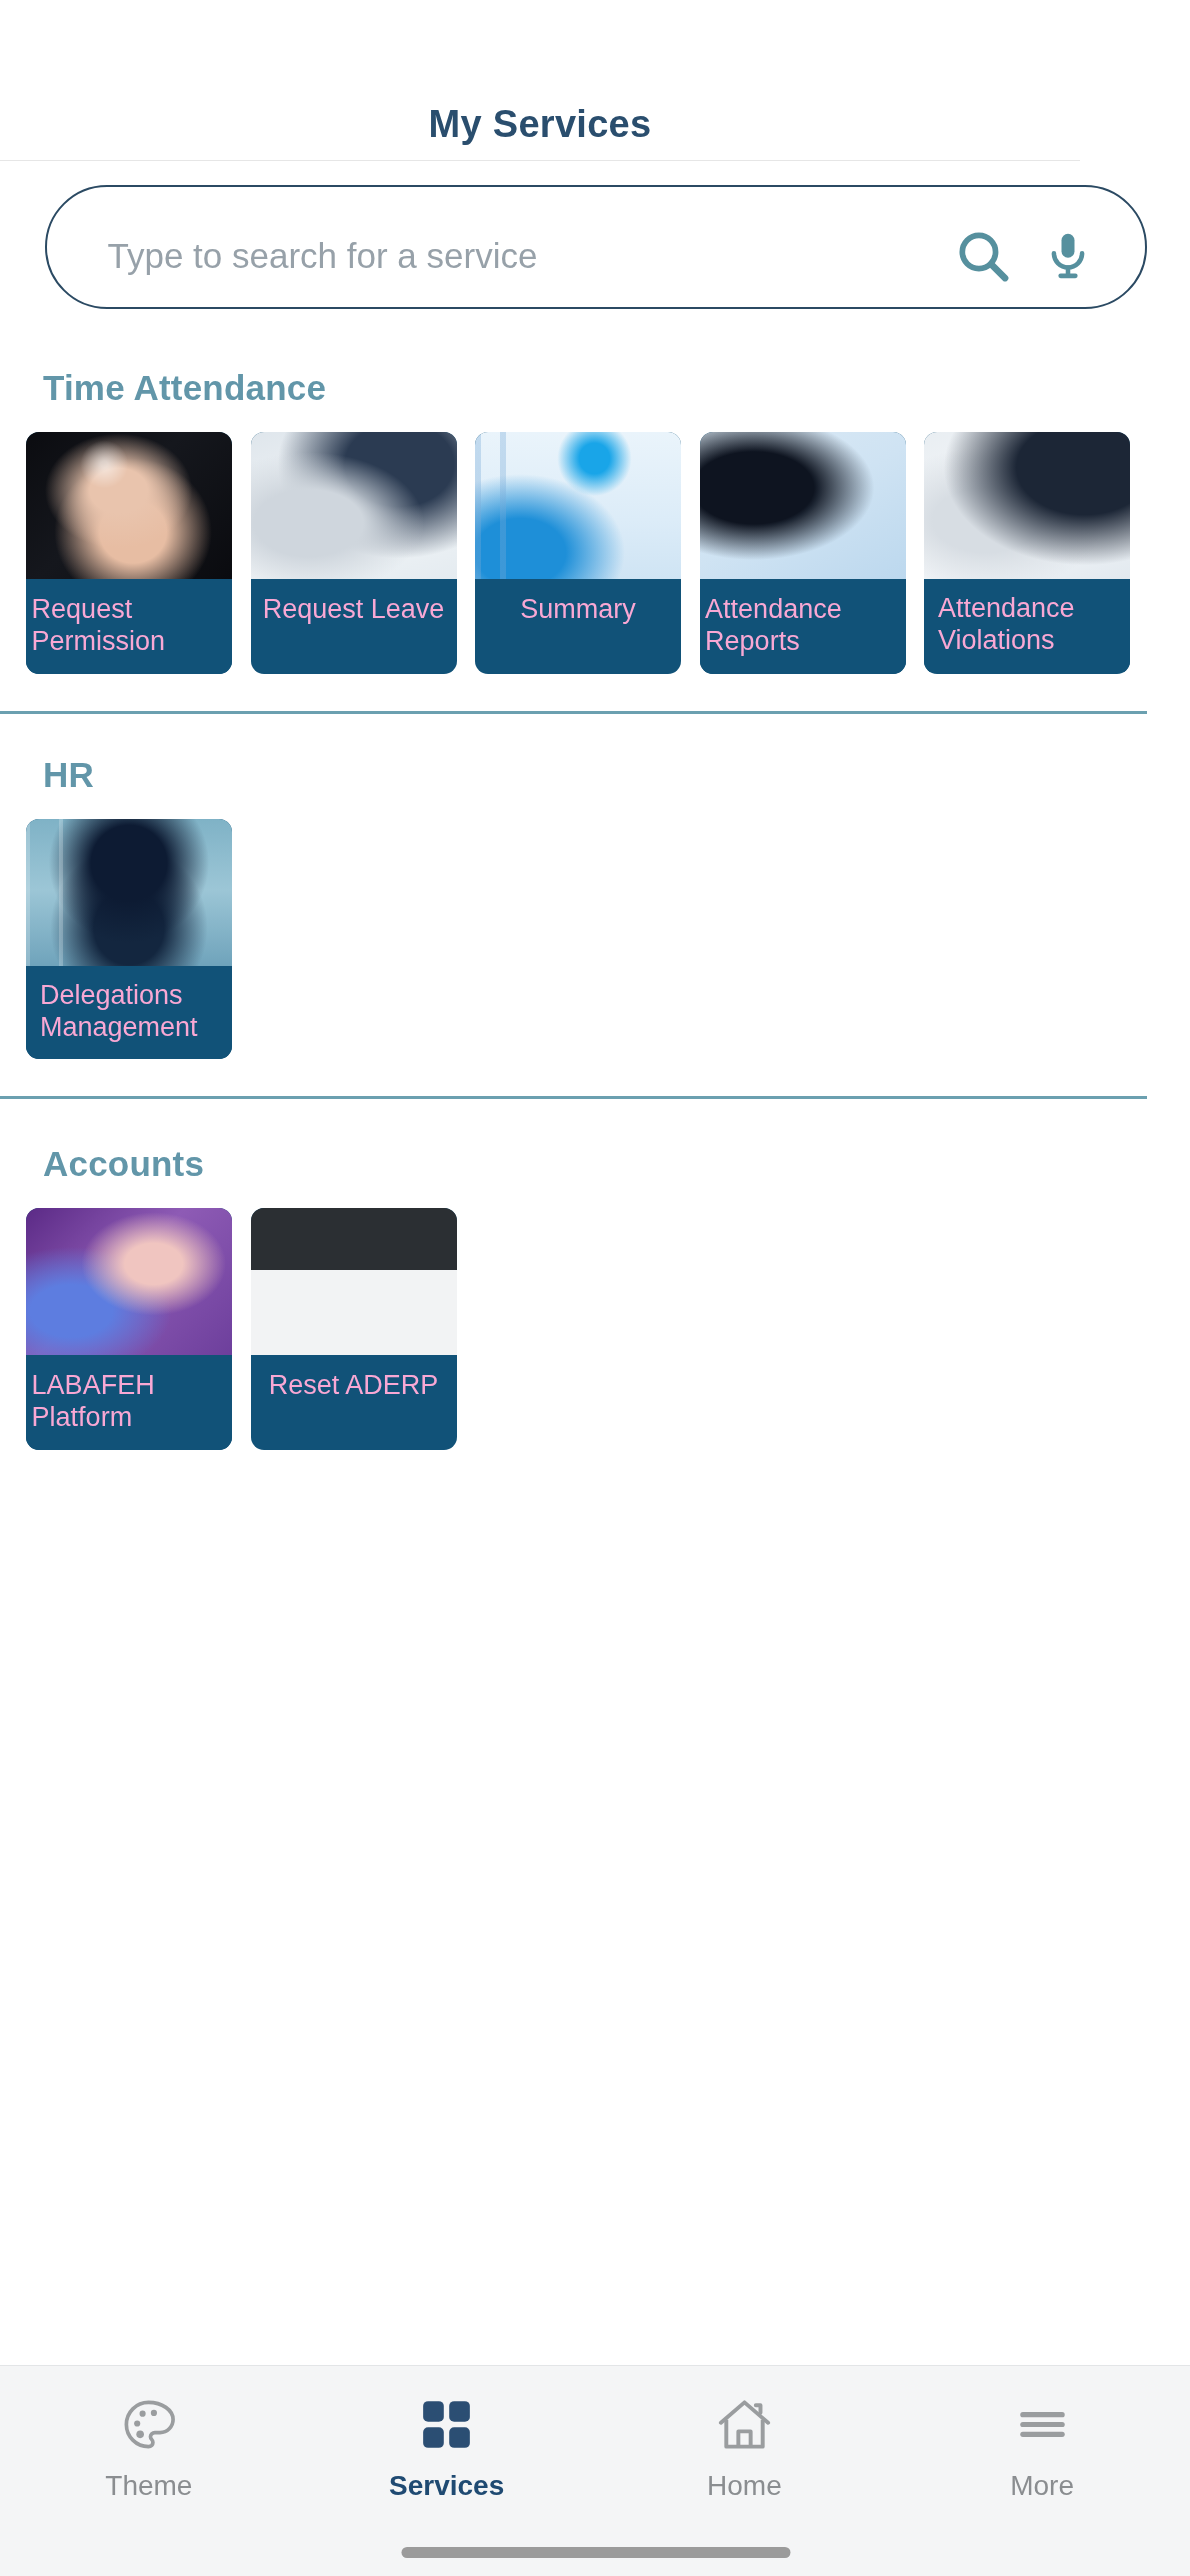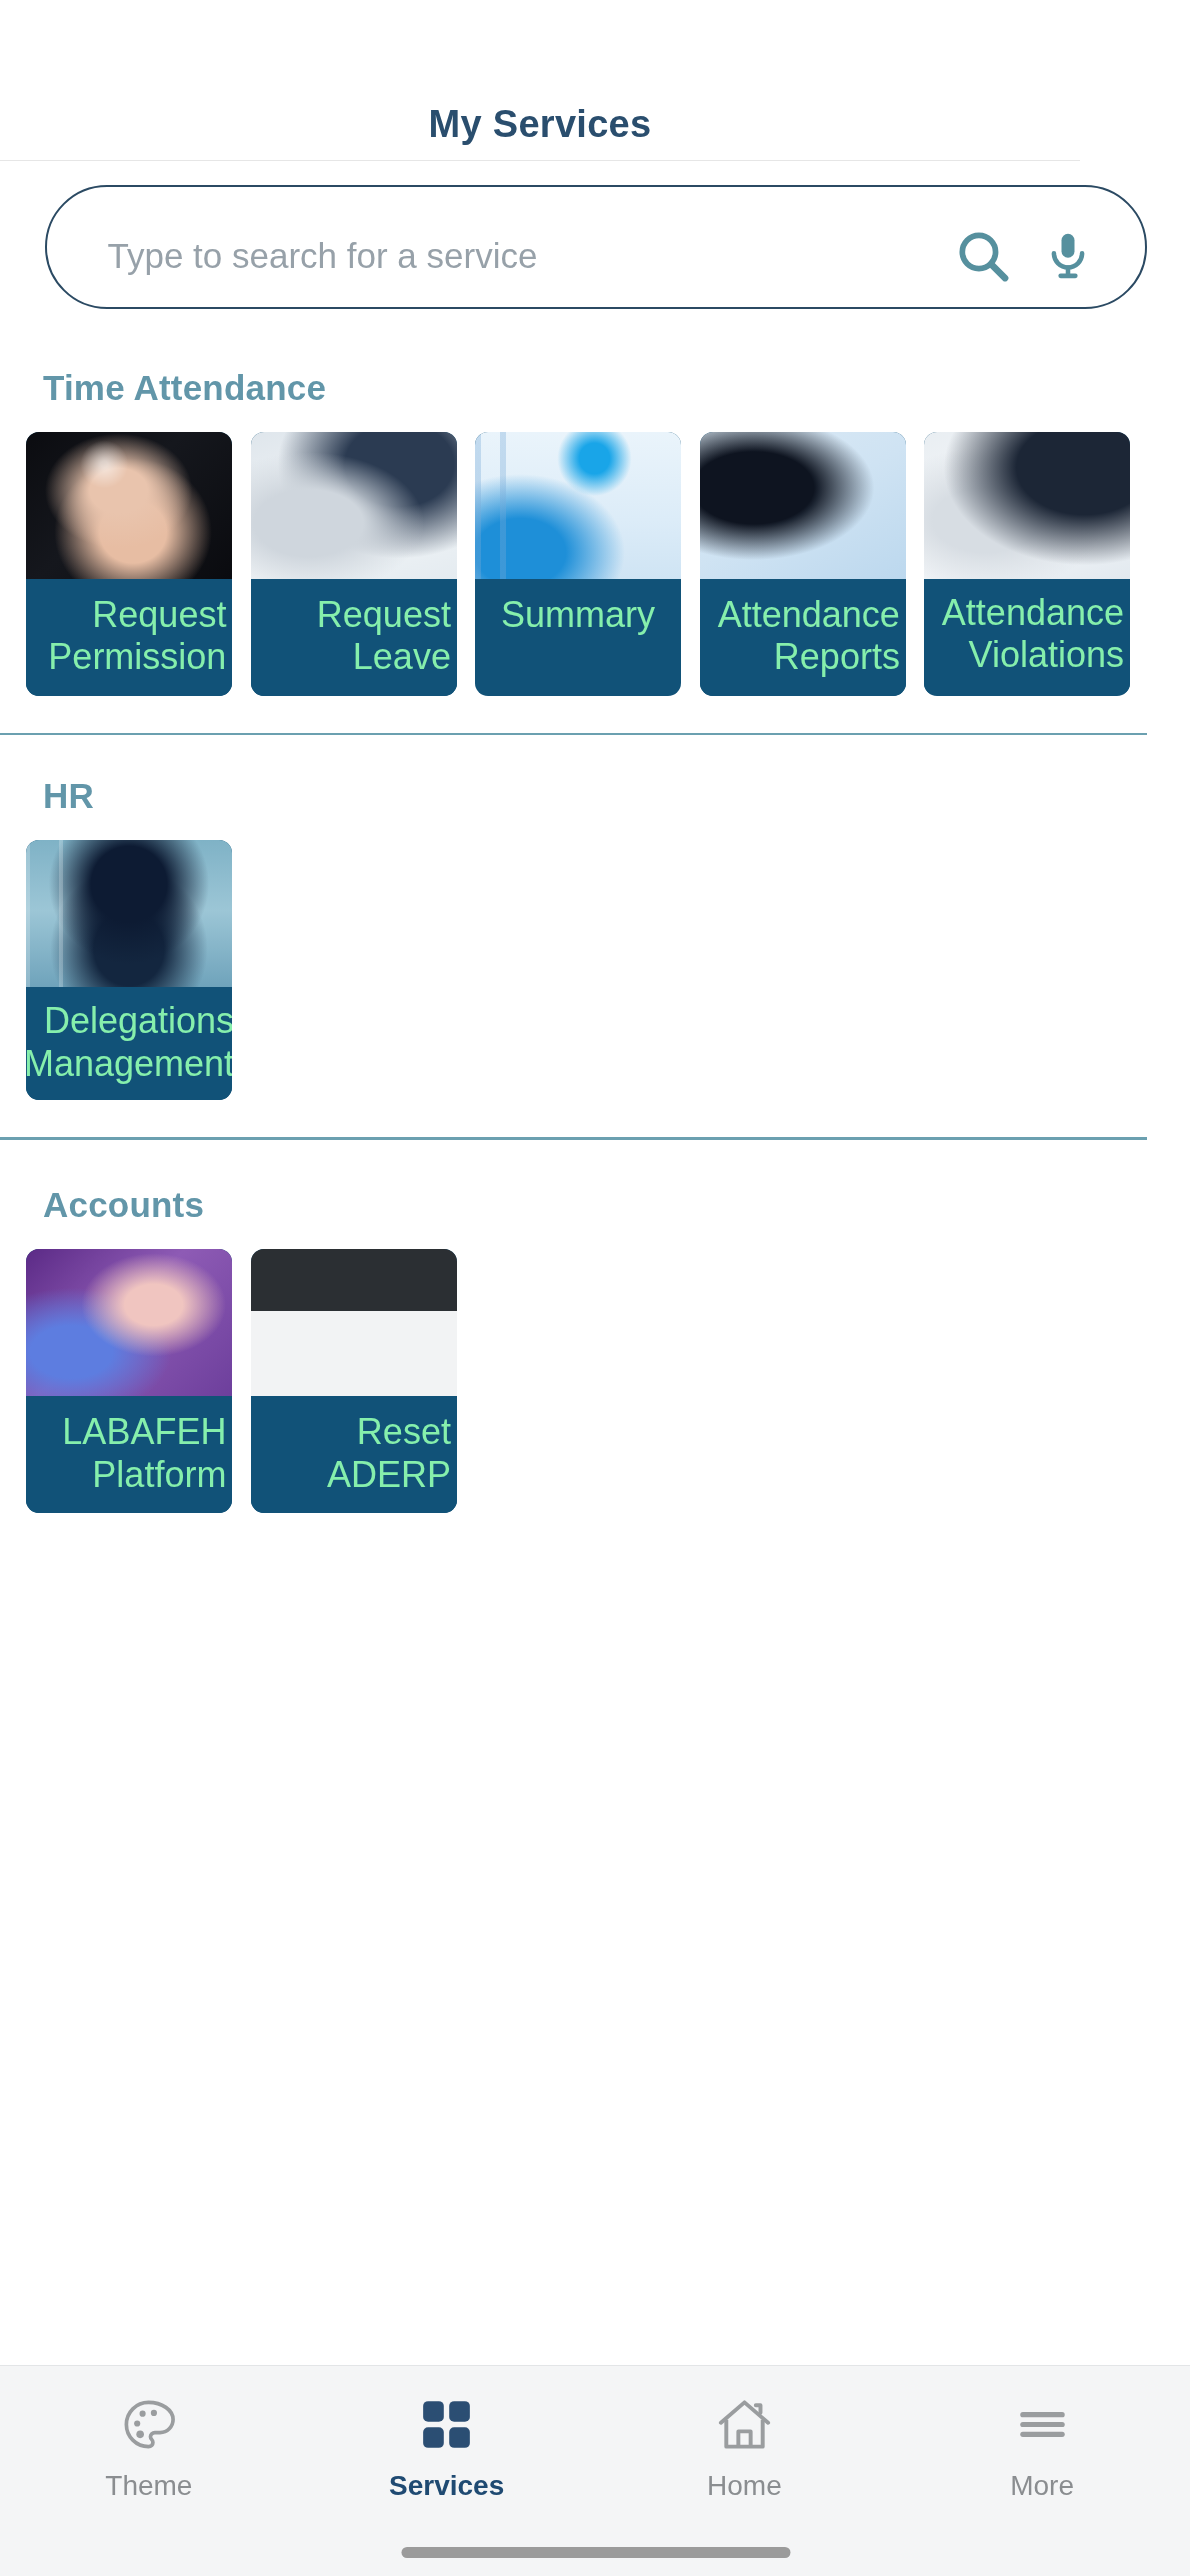--- a/index.html
+++ b/index.html
@@ -60,24 +60,24 @@
     padding: 45px 0 24px 43px; letter-spacing:0.2px; }
   .sec-title.hr { padding-top: 41px; }
   .divider { height: 2.8px; background:#6ba0b0; width:100%; margin-top: 37px; }
 
   .grid { display:flex; flex-wrap:wrap; gap: 18.5px; padding: 0 0 0 26px; }
 
   .card { width: 206px; border-radius: 13px; overflow:hidden;
     background:#115278; position:relative; }
   .card-img { width:100%; height: 147px; position:relative; overflow:hidden;
     filter: blur(0.4px); }
-  .card-label { background:#115278; color:#86efac; font-size: 36px;
-    text-align:right; line-height: 1.18; padding: 15px 5.6px 16.7px;
+  .card-label { background:#115278; color:#f9a8d4; font-size: 27px;
+    text-align:left; line-height: 1.18; padding: 15px 5.6px 16.7px;
     min-height: 57px; display:flex; align-items:center; justify-content:center; }
-  .card-label.two { min-height: 93px; padding: 13px 6px 15px; }
+  .card-label.two { min-height: 93px; padding: 13px 14px 15px; }
 
   
   .img-permission { background:
       radial-gradient(circle at 38% 22%, rgba(255,255,255,.55) 0 2%, transparent 14%),
       radial-gradient(ellipse at 45% 40%, #e9c4ad 0 18%, transparent 46%),
       radial-gradient(ellipse at 52% 68%, #e7bda3 0 22%, transparent 52%),
       linear-gradient(135deg,#0b0c10 0%, #15171d 45%, #0a0b0f 100%); }
   .img-leave { background:
       radial-gradient(ellipse at 28% 62%, #cfd6dd 0 26%, transparent 55%),
       radial-gradient(ellipse at 72% 22%, #2b3b52 0 26%, transparent 58%),

